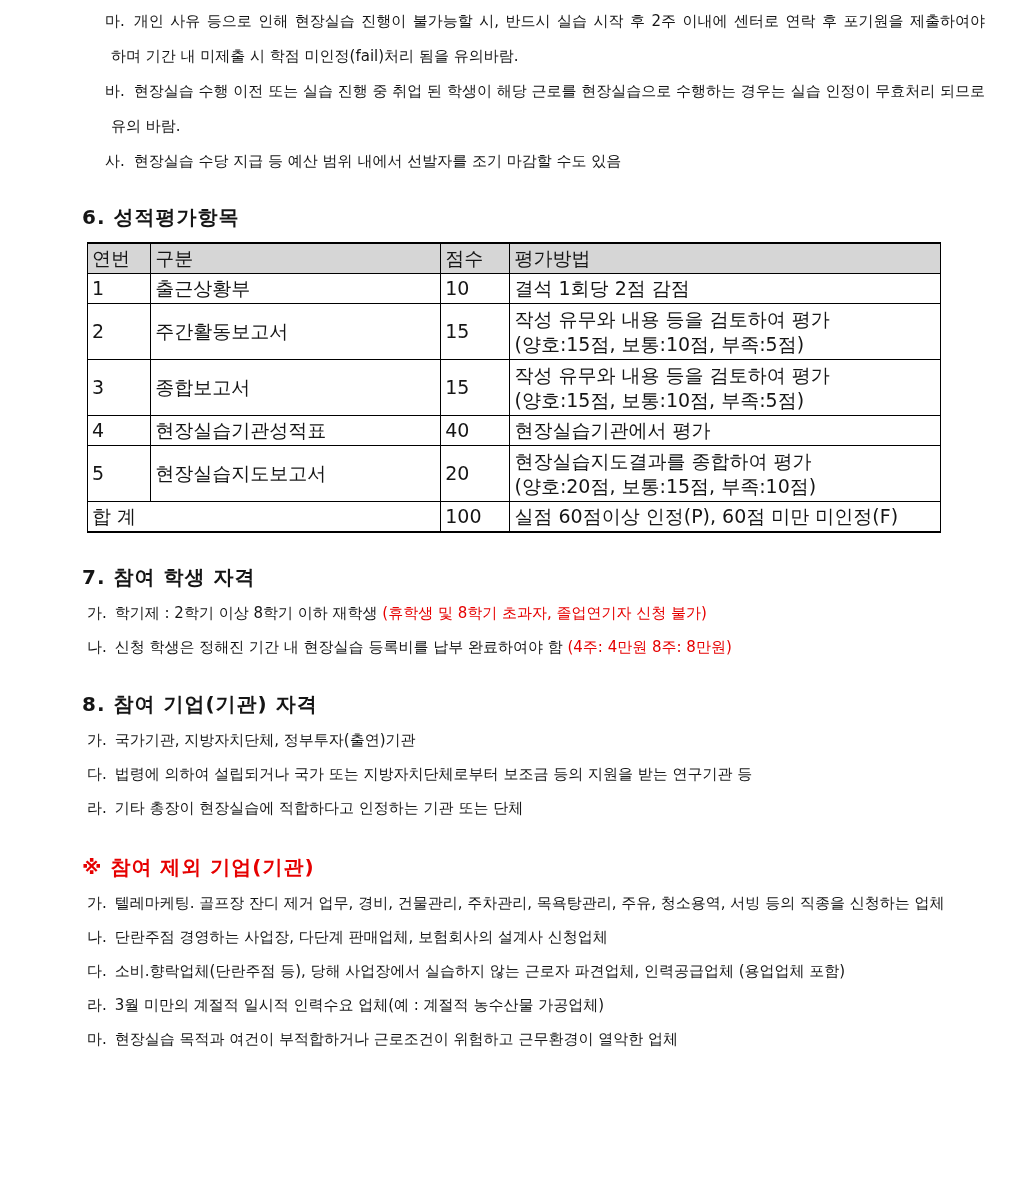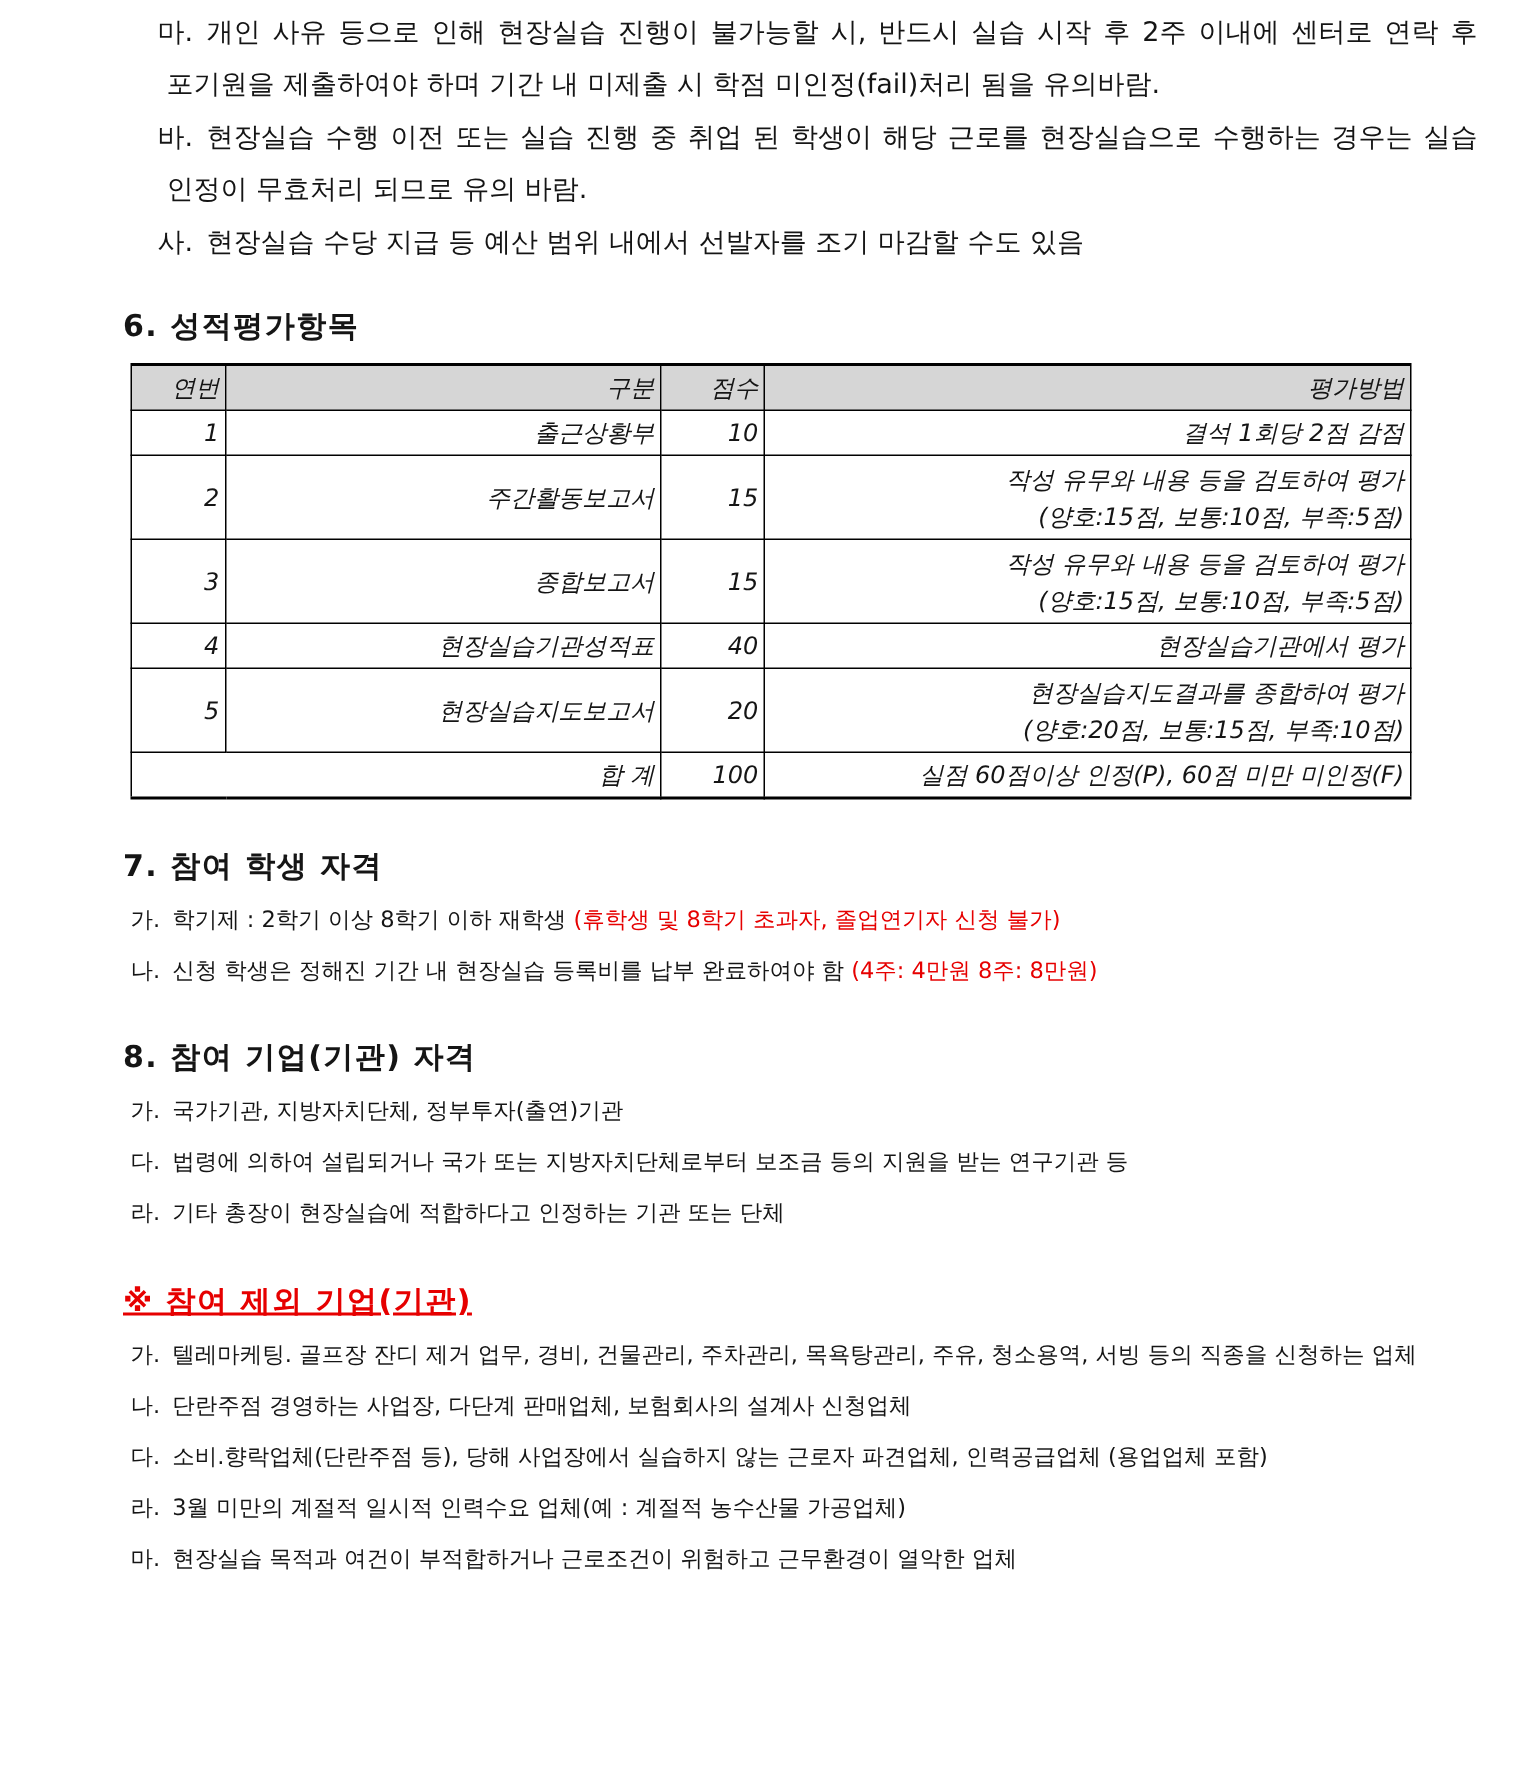--- a/index.html
+++ b/index.html
@@ -11,55 +11,54 @@
   .page{
     width:1016px;height:1179px;
     background:#ffffff;color:var(--ink);
     font-family:"DejaVu Sans","Liberation Sans",sans-serif;
     position:relative;box-sizing:border-box;
     padding-top:4px;overflow:hidden;
   }
   
   .top-list{margin:0 31px 0 105px;}
   .top-item{
-    font-size:18px;line-height:35px;
+    font-size:15px;line-height:35px;
     text-align:justify;word-break:keep-all;
     padding-left:6px;text-indent:-6px;
   }
   .top-item .lbl{margin-right:9px;}
   
   .sec-title{
     margin:26px 0 0 82px;
     font-size:20px;font-weight:bold;
     letter-spacing:1px;line-height:24px;
   }
-  .sec-title.red-title{color:var(--red);text-decoration:underline;}
+  .sec-title.red-title{color:var(--red);}
   
   .sub-list{margin:9px 31px 0 87px;}
   .sub-item{
     font-size:15px;line-height:30px;
     text-align:justify;word-break:keep-all;
     padding-left:15px;text-indent:-15px;
     margin-bottom:4px;
   }
   .sub-item .lbl{margin-right:8px;}
   .red-text{color:var(--red);}
   
   .grade-table{
     border-collapse:collapse;table-layout:fixed;
     margin:13px 0 0 87px;width:854px;
     border-top:2px solid #000;border-bottom:2px solid #000;
   }
   .grade-table th,.grade-table td{
     border:1px solid #000;
-    font-size:16px;font-weight:normal;
-    text-align:right;vertical-align:middle;
+    font-size:19px;font-weight:normal;
+    text-align:left;vertical-align:middle;
     padding:1px 4px;line-height:25px;
     overflow:hidden;
-    font-style:italic;
   }
   .grade-table thead th{
     background:var(--th-bg);
     height:27px;
   }
   .grade-table td.method{white-space:pre-line;}
   .grade-table tr.single td{height:27px;}
   .grade-table tr.double td{height:53px;}
   .col-no{width:63px;}
   .col-cat{width:289px;}

